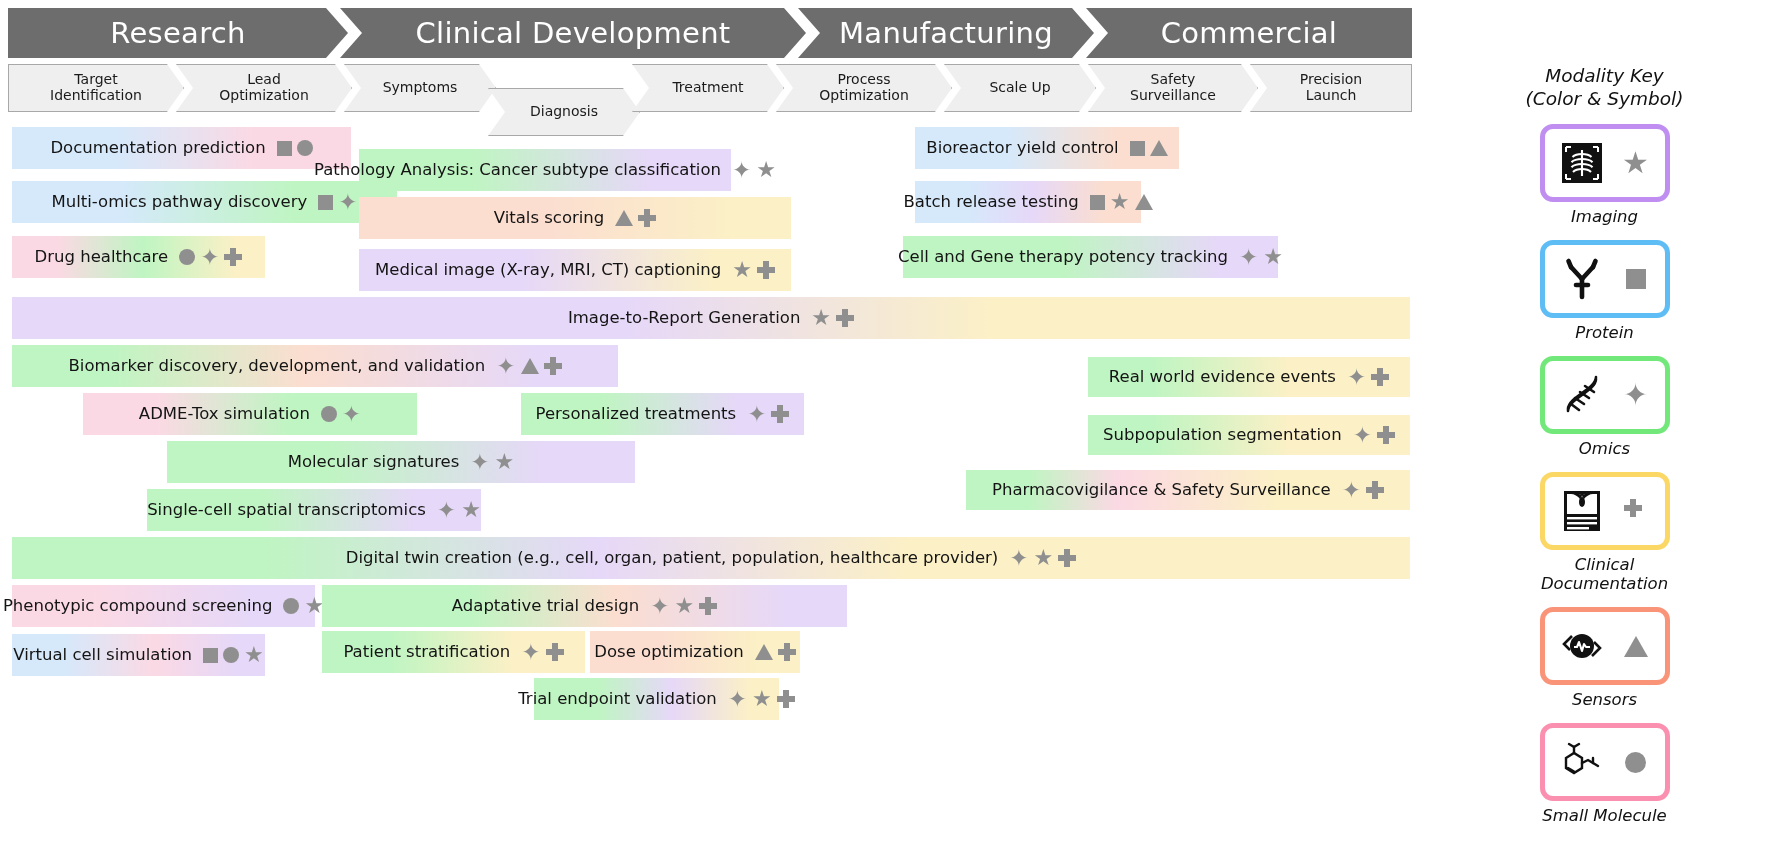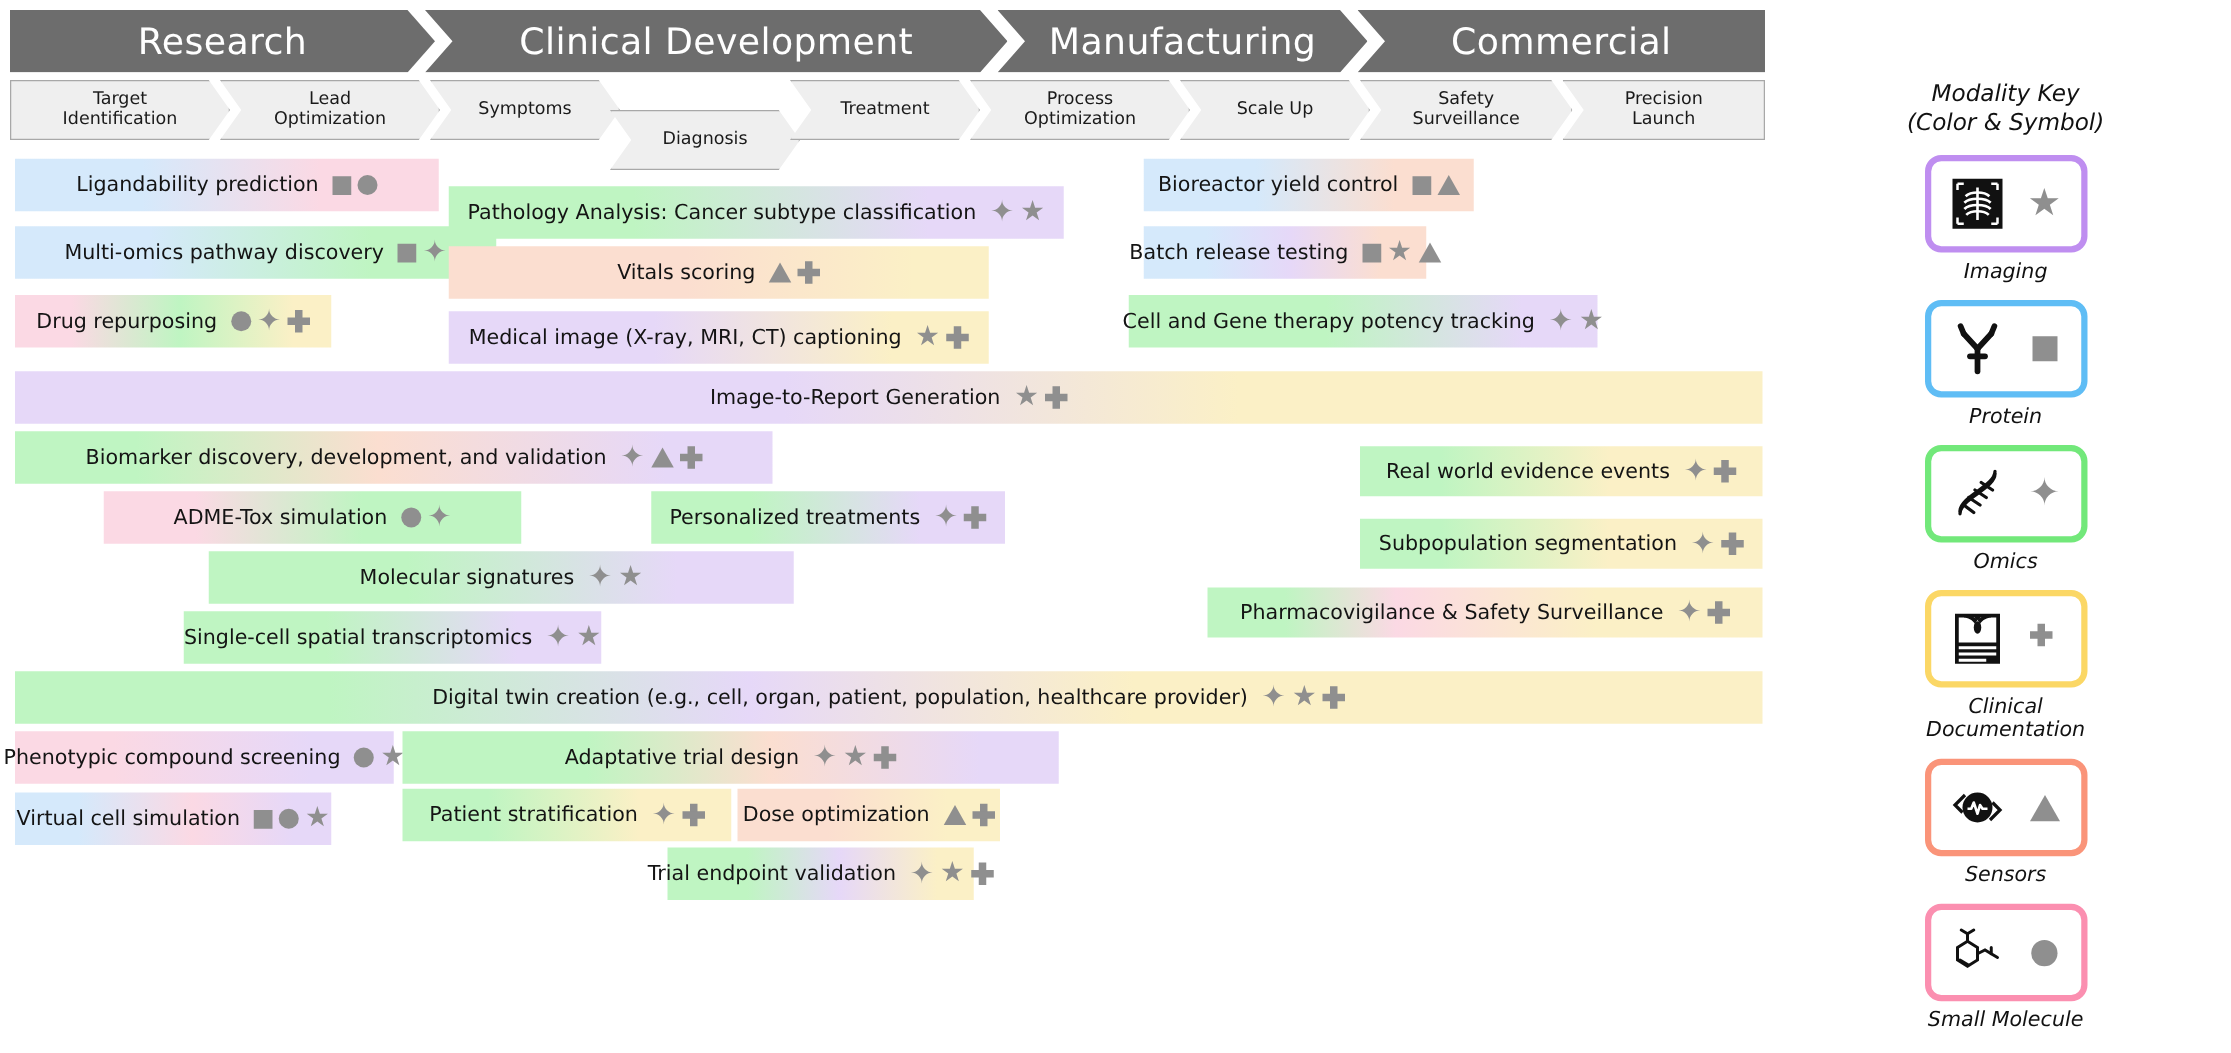--- a/index.html
+++ b/index.html
@@ -133,27 +133,27 @@
       </div>
       <div class="stage" style="left: 1080px; width: 170px;">
         <span>Safety<br>Surveillance</span>
       </div>
       <div class="stage last" style="left: 1242px; width: 162px;">
         <span>Precision<br>Launch</span>
       </div>
     </div>
   <div id="bars-layer">
       <div class="bar align-center" style="left: 12px; top: 127px; width: 339px; height: 42px; background: linear-gradient(90deg, rgb(213, 233, 251) 0%, rgb(213, 233, 251) 30%, rgb(251, 217, 228) 72%, rgb(251, 217, 228) 100%);">
-        <span class="lbl">Ligandability prediction</span>
+        <span class="lbl">Documentation prediction</span>
         <span class="syms">
           <span class="sym sym-square"></span>
           <span class="sym sym-circle"></span>
         </span>
       </div>
-      <div class="bar align-center" style="left: 359px; top: 149px; width: 492px; height: 42px; background: linear-gradient(90deg, rgb(191, 245, 194) 0%, rgb(191, 245, 194) 30%, rgb(230, 216, 248) 78%, rgb(230, 216, 248) 100%);">
+      <div class="bar align-center" style="left: 359px; top: 149px; width: 372px; height: 42px; background: linear-gradient(90deg, rgb(191, 245, 194) 0%, rgb(191, 245, 194) 30%, rgb(230, 216, 248) 78%, rgb(230, 216, 248) 100%);">
         <span class="lbl">Pathology Analysis: Cancer subtype classification</span>
         <span class="syms">
           <span class="sym sym-diamond">✦</span>
           <span class="sym sym-star">★</span>
         </span>
       </div>
       <div class="bar align-center" style="left: 915px; top: 127px; width: 264px; height: 42px; background: linear-gradient(90deg, rgb(213, 233, 251) 0%, rgb(213, 233, 251) 34%, rgb(251, 222, 208) 76%, rgb(251, 222, 208) 100%);">
         <span class="lbl">Bioreactor yield control</span>
         <span class="syms">
           <span class="sym sym-square"></span>
@@ -176,21 +176,21 @@
       </div>
       <div class="bar align-center" style="left: 915px; top: 181px; width: 226px; height: 42px; background: linear-gradient(90deg, rgb(213, 233, 251) 0%, rgb(213, 233, 251) 22%, rgb(230, 216, 248) 52%, rgb(251, 222, 208) 84%, rgb(251, 222, 208) 100%);">
         <span class="lbl">Batch release testing</span>
         <span class="syms">
           <span class="sym sym-square"></span>
           <span class="sym sym-star">★</span>
           <span class="sym sym-tri"></span>
         </span>
       </div>
       <div class="bar align-center" style="left: 12px; top: 236px; width: 253px; height: 42px; background: linear-gradient(90deg, rgb(251, 217, 228) 0%, rgb(251, 217, 228) 18%, rgb(191, 245, 194) 52%, rgb(251, 240, 198) 88%, rgb(251, 240, 198) 100%);">
-        <span class="lbl">Drug repurposing</span>
+        <span class="lbl">Drug healthcare</span>
         <span class="syms">
           <span class="sym sym-circle"></span>
           <span class="sym sym-diamond">✦</span>
           <span class="sym sym-plus"></span>
         </span>
       </div>
       <div class="bar align-center" style="left: 359px; top: 249px; width: 432px; height: 42px; background: linear-gradient(90deg, rgb(230, 216, 248) 0%, rgb(230, 216, 248) 38%, rgb(251, 240, 198) 82%, rgb(251, 240, 198) 100%);">
         <span class="lbl">Medical image (X-ray, MRI, CT) captioning</span>
         <span class="syms">
           <span class="sym sym-star">★</span>

